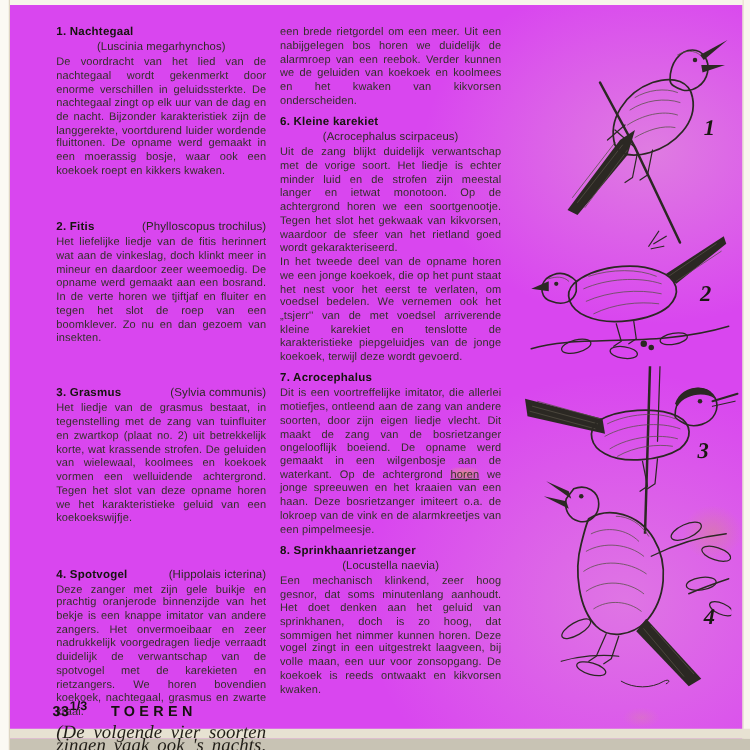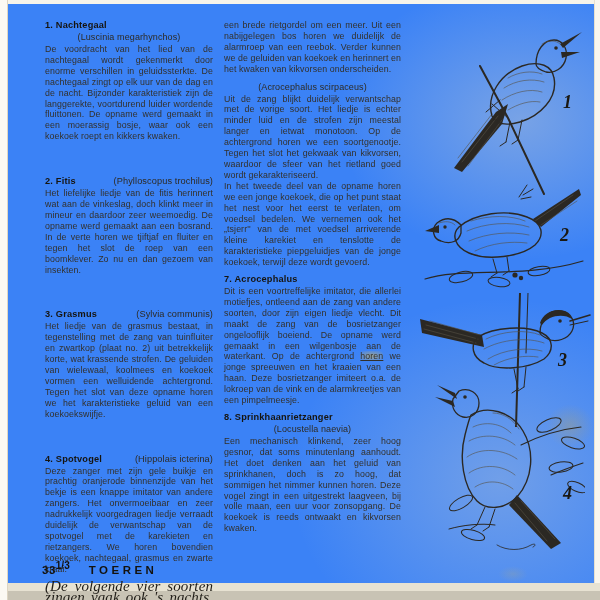--- a/index.html
+++ b/index.html
@@ -1,17 +1,17 @@
 <!DOCTYPE html>
 <html><head>
 <meta charset="utf-8">
 <style>
   html,body{margin:0;padding:0;}
   body{width:600px;height:600px;background:#d8d3c5;font-family:"Liberation Sans",sans-serif;}
-  .page{position:absolute;left:0;top:0;width:600px;height:600px;background:#3b82f6;overflow:hidden;}
+  .page{position:absolute;left:0;top:0;width:600px;height:600px;background:#d946ef;overflow:hidden;}
   .edge-left{position:absolute;left:0;top:0;width:7px;height:600px;background:#fbf9f3;border-right:1px solid #ddd5c2;}
   .edge-top{position:absolute;left:0;top:0;width:600px;height:4px;background:#f7f4ea;}
   .edge-right{position:absolute;right:0;top:0;width:5px;height:600px;background:#f9f6ee;border-left:1px solid #e7e0cf;}
   .edge-bottom{position:absolute;left:0;bottom:0;width:600px;height:9px;background:#c8c3b4;}
   .edge-bottom2{position:absolute;left:0;bottom:9px;width:600px;height:8px;background:#e7e2d2;}
   .texture{position:absolute;inset:0;background:
      radial-gradient(ellipse 260px 200px at 520px 120px, rgba(234,224,200,.35), rgba(0,0,0,0) 70%),
      radial-gradient(ellipse 300px 260px at 500px 480px, rgba(236,226,202,.3), rgba(0,0,0,0) 70%);}
   .col{position:absolute;top:20px;font-size:8.8px;line-height:10.9px;color:#33302a;text-align:justify;letter-spacing:.1px;}
   .col1{left:45px;width:168px;}
@@ -93,23 +93,26 @@
     <div class="section">
       <div class="head-row">
         <span class="head-title"><span>5.</span> <span>Grote Spotvogel</span></span>
       </div>
       <span class="latin-below">(Acrocephalus arundinaceus)</span>
       <p class="body-text">Een luid gezang met veel krassende klanken. De opname werd gemaakt in</p>
     </div>
   </div>
 
   <div class="col col2">
-    <p class="body-text" style="margin-bottom:7px">een brede rietgordel om een meer. Uit een nabijgelegen bos horen we duidelijk de alarmroep van een reebok. Verder kunnen we de geluiden van koekoek en herinnert en het kwaken van kikvorsen onderscheiden.</p>
-
-    <div class="section">
+    <p class="body-text" style="margin-bottom:7px">een brede rietgordel om een meer. Uit een nabijgelegen bos horen we duidelijk de alarmroep van een reebok. Verder kunnen we de geluiden van koekoek en koolmees en het kwaken van kikvorsen onderscheiden.</p>
+
+    <div class="section">
+      <div class="head-row">
+        <span class="head-title"><span>6.</span> <span>Kleine karekiet</span></span>
+      </div>
       <span class="latin-below">(Acrocephalus scirpaceus)</span>
       <p class="body-text">Uit de zang blijkt duidelijk verwantschap met de vorige soort. Het liedje is echter minder luid en de strofen zijn meestal langer en ietwat monotoon. Op de achtergrond horen we een soortgenootje. Tegen het slot het gekwaak van kikvorsen, waardoor de sfeer van het rietland goed wordt gekarakteriseerd.</p>
       <p class="body-text">In het tweede deel van de opname horen we een jonge koekoek, die op het punt staat het nest voor het eerst te verlaten, om voedsel bedelen. We vernemen ook het „tsjerr'' van de met voedsel arriverende kleine karekiet en tenslotte de karakteristieke piepgeluidjes van de jonge koekoek, terwijl deze wordt gevoerd.</p>
     </div>
 
     <div class="section">
       <div class="head-row">
         <span class="head-title"><span>7.</span> <span>Acrocephalus</span></span>
       </div>
       <p class="body-text"><span>Dit is een voortreffelijke imitator, die allerlei motiefjes, ontleend aan de zang van andere soorten, door zijn eigen liedje vlecht. Dit maakt de zang van de bosrietzanger ongelooflijk boeiend. De opname werd gemaakt in een wilgenbosje aan de waterkant. Op de achtergrond </span><span class="mark-stain">horen</span><span> we jonge spreeuwen en het kraaien van een haan. Deze bosrietzanger imiteert o.a. de lokroep van de vink en de alarmkreetjes van een pimpelmeesje.</span></p>

